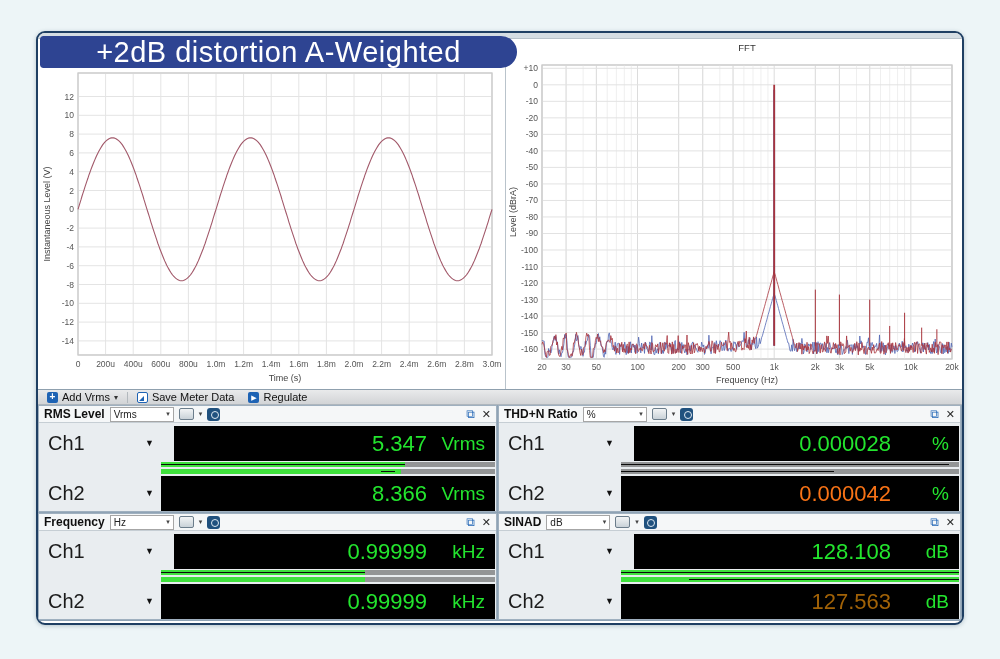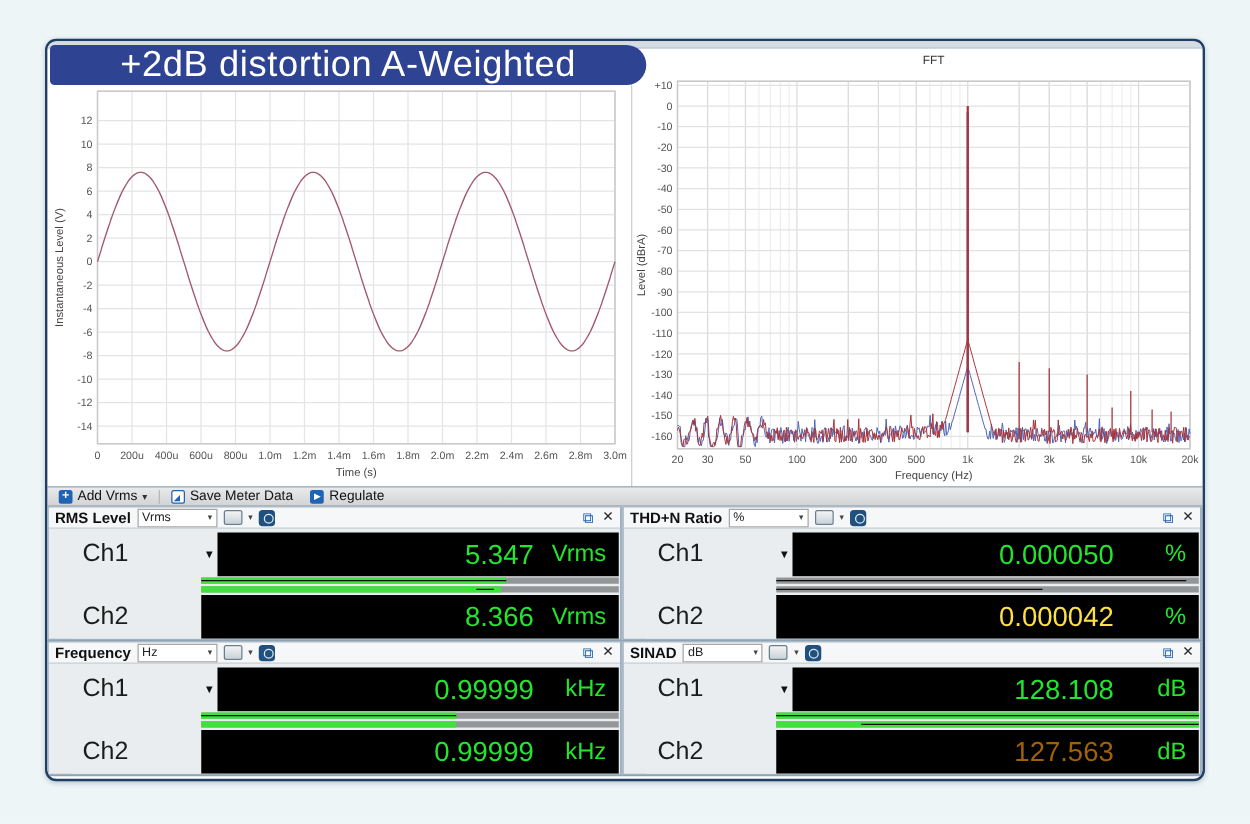--- a/index.html
+++ b/index.html
@@ -55,21 +55,21 @@
     border: 1px solid #6b7d8b; border-radius: 2px; }
   .hdr-caret { font-size: 7px; color: #444; }
   .hdr-target-ico { width: 13px; height: 13px; background: #20517e; border-radius: 3px; position: relative; }
   .hdr-target-ico::after { content: ""; position: absolute; left: 3.5px; top: 3.5px; width: 6px;
     height: 6px; border-radius: 50%; border: 1.5px solid #dfe9f2; }
   .hdr-right { margin-left: auto; display: flex; align-items: center; gap: 7px; }
   .ico-popout { color: #1e63b4; font-size: 12px; line-height: 12px; }
   .ico-close { color: #2a2a2a; font-size: 11px; line-height: 11px; }
 
   .ch-label { position: absolute; left: 0; width: 122px; height: 35px; display: flex;
-    align-items: center; padding-left: 9px; font-size: 20px; color: #1b1b1b; background: #e9edf0; margin-left: 18px; }
+    align-items: center; padding-left: 9px; font-size: 20px; color: #1b1b1b; background: #e9edf0; }
   .ch-label .ch-caret { position: absolute; right: 7px; top: 12px; font-size: 9px; color: #111; }
   .ch1-label { top: 20px; } .ch2-label { top: 70px; }
 
   .display { position: absolute; left: 122px; right: 1px; height: 35px; background: #000;
     display: flex; align-items: center; justify-content: flex-end; padding-right: 10px; }
   .disp1 { top: 20px; margin-left: 13px; } .disp2 { top: 70px; }
   .val { font-size: 22px; }
   .unit { font-size: 19px; width: 58px; text-align: right; }
 
   .bars { position: absolute; left: 122px; right: 1px; top: 55px; height: 15px; }
@@ -339,39 +339,39 @@
           <span class="hdr-right">
             <span class="ico-popout">⧉</span>
             <span class="ico-close">✕</span>
           </span>
         </div>
         <div class="ch-label ch1-label">
           <span>Ch1</span>
           <span class="ch-caret">▼</span>
         </div>
         <div class="display disp1">
-          <span class="val" style="color: rgb(35, 229, 46);">0.000050</span>
+          <span class="val" style="color: rgb(35, 229, 46);">0.000028</span>
           <span class="unit" style="color: rgb(35, 229, 46);">%</span>
         </div>
         <div class="bars">
           <div class="bar bar-a">
               <div class="bar-fill" style="width: 0%; background: rgb(63, 226, 60);"></div>
               <div class="bar-line" style="left: 0%; width: 97%;"></div>
             </div>
           <div class="bar bar-b">
               <div class="bar-fill" style="width: 0%; background: rgb(63, 226, 60);"></div>
               <div class="bar-line" style="left: 0%; width: 63%;"></div>
             </div>
         </div>
         <div class="ch-label ch2-label">
           <span>Ch2</span>
           <span class="ch-caret">▼</span>
         </div>
         <div class="display disp2">
-          <span class="val" style="color: #fde047;">0.000042</span>
+          <span class="val" style="color: #f97316;">0.000042</span>
           <span class="unit" style="color: rgb(35, 229, 46);">%</span>
         </div>
       </div>
 
       <div class="meter">
         <div class="meter-header">
           <span class="meter-title">Frequency</span>
           <span class="unit-box">
             <span>Hz</span>
             <span class="caret">▾</span>

